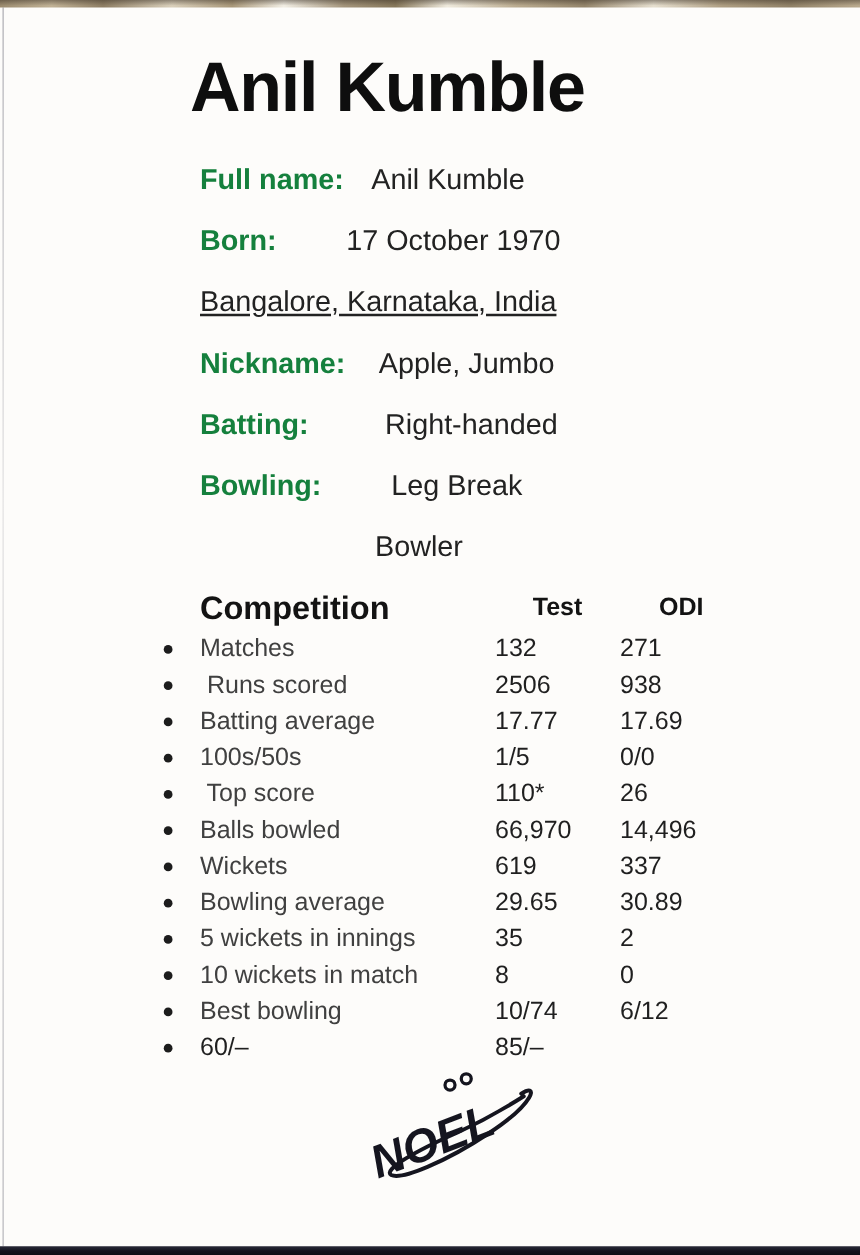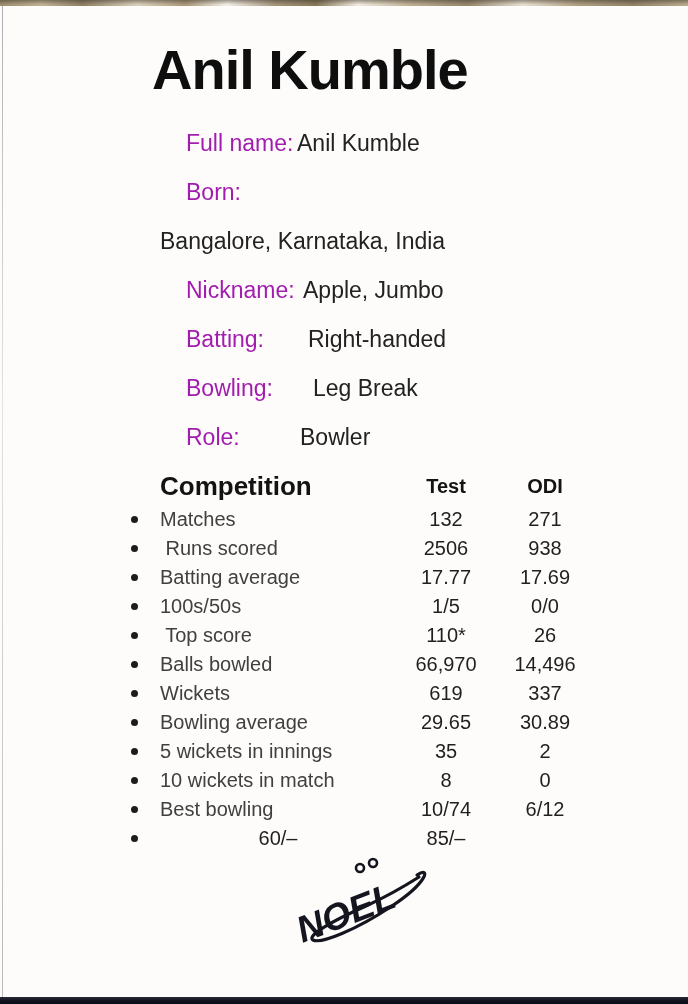--- a/index.html
+++ b/index.html
@@ -26,78 +26,78 @@
     background:linear-gradient(180deg, rgba(80,80,95,0.45), rgba(80,80,95,0.15) 40%, rgba(80,80,95,0.4));
   }
   .title {
     position:absolute; left:152px; top:38px;
     font-size:56px; font-weight:bold; letter-spacing:-1px; color:#0e0e0e;
     line-height:64px; white-space:nowrap;
   }
   
   .bio { position:absolute; left:160px; top:119px; width:480px; }
   .bio-row { position:relative; height:49px; line-height:49px; font-size:23px; white-space:nowrap; }
-  .bio-label { position:absolute; left:0; font-weight:normal; color:#a21caf;margin-left:26px; }
+  .bio-label { position:absolute; left:0; font-weight:bold; color:#15803d; }
   .bio-value { position:absolute; color:#222; }
   .bio-row:nth-child(1) .bio-value { left:137px; }
   .bio-row:nth-child(2) .bio-value { left:117px; }
-  .bio-row:nth-child(3) .bio-value { left:0; }
+  .bio-row:nth-child(3) .bio-value { left:0;text-decoration:underline; }
   .bio-row:nth-child(4) .bio-value { left:143px; }
   .bio-row:nth-child(5) .bio-value { left:148px; }
   .bio-row:nth-child(6) .bio-value { left:153px; }
   .bio-row:nth-child(7) .bio-value { left:140px; }
   
   .stats { position:absolute; left:130px; top:467px; width:470px; }
   .stat-grid { display:grid; grid-template-columns:30px 236px 100px 98px; align-items:center; }
   .stat-head { height:38px; font-weight:bold; }
   .stat-head .col-comp { font-size:26px; color:#131313; }
   .stat-head .col-test, .stat-head .col-odi { font-size:20px; text-align:center; color:#131313; }
   .stat-row { height:29px; font-size:20px; }
   .dot { width:7px; height:7px; border-radius:50%; background:#1c1c1c; margin-left:1px; }
   .stat-label { white-space:pre; color:#404040; }
-  .stat-test, .stat-odi { text-align:center; color:#1f1f1f; }
+  .stat-test, .stat-odi { color:#1f1f1f; }
   
   .signature { position:absolute; left:276px; top:851px; width:158px; height:98px; }
   .signature svg { width:100%; height:100%; }
 </style>
 </head>
 <body>
 
 <div class="card">
   <div class="top-strip"></div>
   <div class="left-edge"></div>
 
   <h1 class="title">Anil Kumble</h1>
 
   <div class="bio">
     <div class="bio-row">
       <span class="bio-label">Full name:</span>
       <span class="bio-value">Anil Kumble</span>
     </div>
     <div class="bio-row">
       <span class="bio-label">Born:</span>
+      <span class="bio-value">17 October 1970</span>
     </div>
     <div class="bio-row">
       <span class="bio-label"></span>
       <span class="bio-value">Bangalore, Karnataka, India</span>
     </div>
     <div class="bio-row">
       <span class="bio-label">Nickname:</span>
       <span class="bio-value">Apple, Jumbo</span>
     </div>
     <div class="bio-row">
       <span class="bio-label">Batting:</span>
       <span class="bio-value">Right-handed</span>
     </div>
     <div class="bio-row">
       <span class="bio-label">Bowling:</span>
       <span class="bio-value">Leg Break</span>
     </div>
     <div class="bio-row">
-      <span class="bio-label">Role:</span>
       <span class="bio-value">Bowler</span>
     </div>
   </div>
 
   <div class="stats">
     <div class="stat-grid stat-head">
       <span></span>
       <span class="col-comp">Competition</span>
       <span class="col-test">Test</span>
       <span class="col-odi">ODI</span>

